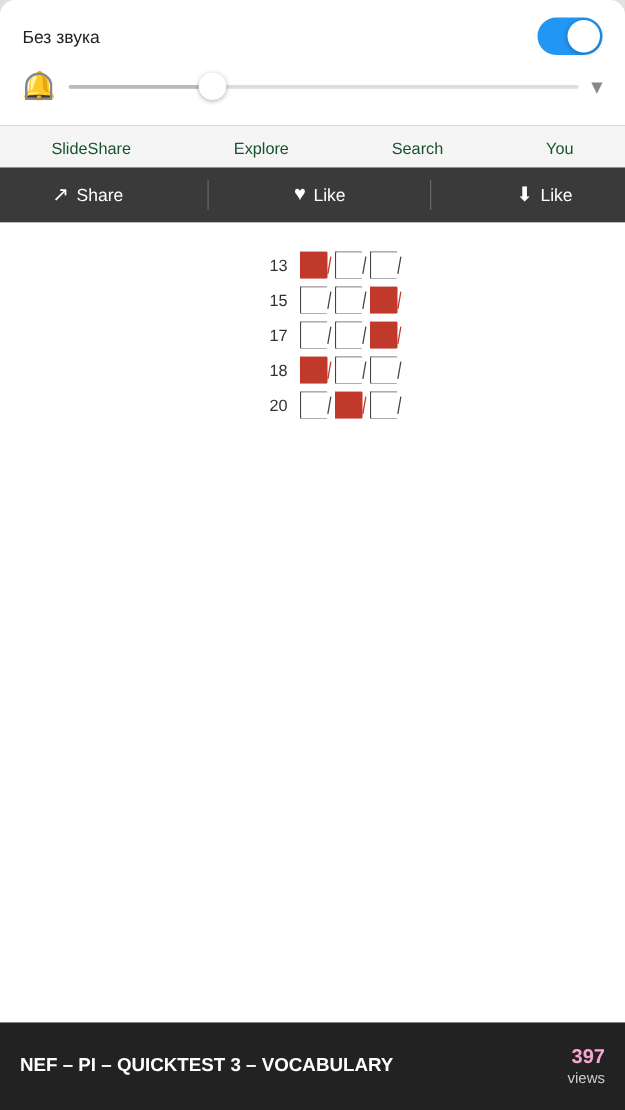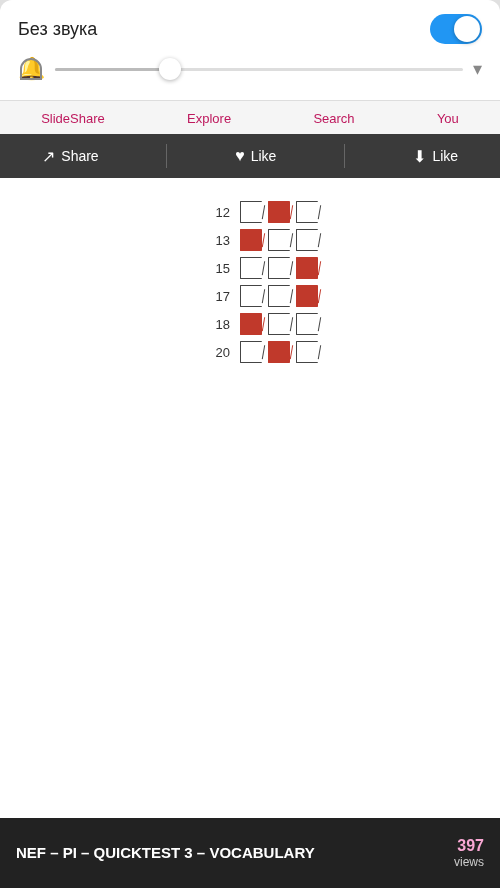--- a/index.html
+++ b/index.html
@@ -18,21 +18,21 @@
       padding: 14px 18px 10px 18px;
       border-radius: 12px 12px 0 0;
     }
     .mute-row {
       display: flex;
       align-items: center;
       justify-content: space-between;
       margin-bottom: 12px;
     }
     .mute-label {
-      font-size: 18px;
+      font-size: 14px;
       font-weight: 500;
       color: #222;
     }
     .toggle-switch {
       width: 52px;
       height: 30px;
       background: #2196F3;
       border-radius: 15px;
       position: relative;
     }
@@ -99,21 +99,21 @@
     .nav-bar {
       background: #f5f5f5;
       border-top: 1px solid #ddd;
       display: flex;
       align-items: center;
       justify-content: space-around;
       padding: 8px 0 6px;
     }
     .nav-item {
       font-size: 13px;
-      color: #be185d;
+      color: #14532d;
       cursor: pointer;
       padding: 2px 10px;
     }
 
     
     .action-bar {
       background: #3a3a3a;
       display: flex;
       align-items: center;
       justify-content: space-around;
@@ -286,26 +286,20 @@
       <span class="action-icon">⬇</span>
       <span>Like</span>
     </div>
   </div>
 
   <div class="scrollable-content">
     <div class="white-card">
       <div class="content-area">
         <div class="quiz-container" id="quiz-rows">
             <div class="quiz-row">
-              <span class="row-num">12</span>
-              <div class="answer-box"></div>
-              <div class="answer-box filled"></div>
-              <div class="answer-box"></div>
-            </div>
-            <div class="quiz-row">
               <span class="row-num">13</span>
               <div class="answer-box filled"></div>
               <div class="answer-box"></div>
               <div class="answer-box"></div>
             </div>
             <div class="quiz-row">
               <span class="row-num">15</span>
               <div class="answer-box"></div>
               <div class="answer-box"></div>
               <div class="answer-box filled"></div>

